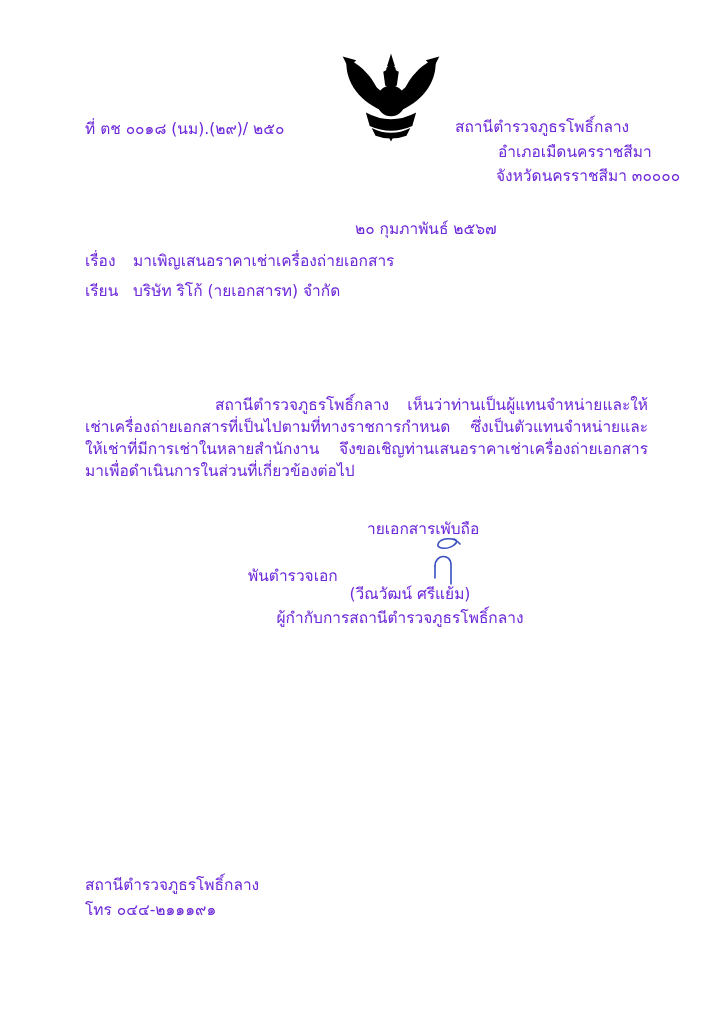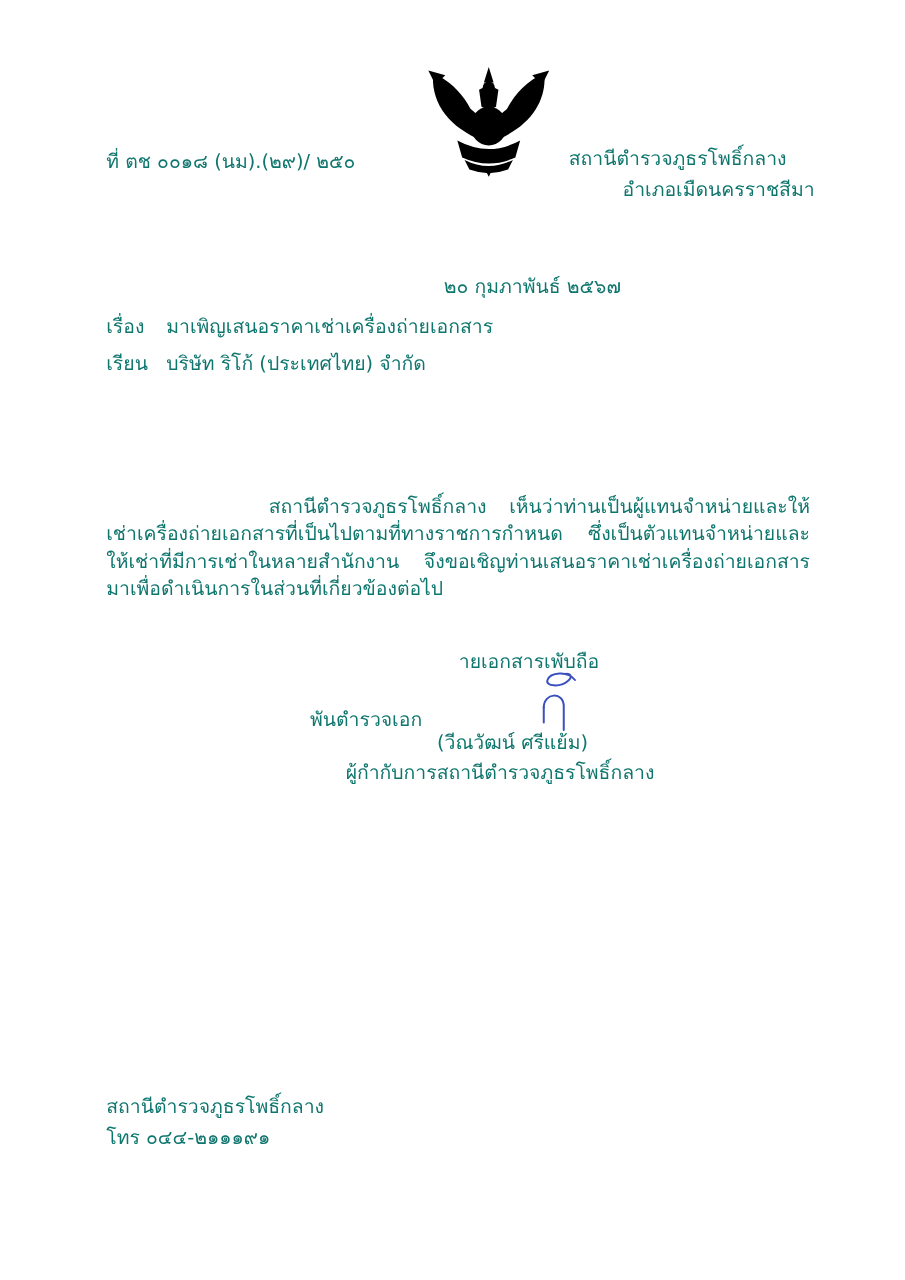--- a/index.html
+++ b/index.html
@@ -3,21 +3,21 @@
 <meta charset="utf-8">
 <style>
   * { margin:0; padding:0; box-sizing:border-box; }
   html,body { background:#888; }
   .page {
     position:relative;
     width:724px; height:1024px;
     margin:0 auto;
     background:#ffffff;
     font-family:"DejaVu Sans", sans-serif;
-    color:#0f766e;
+    color:#6d28d9;
     overflow:hidden;
   }
   .t { position:absolute; font-size:15.5px; line-height:22px; white-space:nowrap; }
   .emblem { position:absolute; left:333px; top:52px; width:116px; height:90px; }
   .ref { left:85px; top:118px; }
   .sender1 { left:455px; top:116px; }
   .sender2 { left:498px; top:141px; }
   .sender3 { left:496px; top:165px; }
   .date { left:355px; top:218px; }
   .label { left:85px; }
@@ -70,28 +70,29 @@
       <path d="M34 62 Q60 76 86 62 L82 76 Q60 86 38 76 Z"></path>
       <path d="M40 78 Q60 88 80 78 L76 86 Q60 92 44 86 Z"></path>
       <path d="M56 84 L60 92 L64 84 Z"></path>
     </g>
   </svg>
 
   <div class="t ref">ที่ ตช ๐๐๑๘ (นม).(๒๙)/ ๒๕๐</div>
 
   <div class="t sender1">สถานีตำรวจภูธรโพธิ์กลาง</div>
   <div class="t sender2">อำเภอเมืดนครราชสีมา</div>
+  <div class="t sender3">จังหวัดนครราชสีมา ๓๐๐๐๐</div>
 
   <div class="t date">๒๐  กุมภาพันธ์ ๒๕๖๗</div>
 
   <div class="t label subj-label">เรื่อง</div>
   <div class="t subj-val">มาเพิญเสนอราคาเช่าเครื่องถ่ายเอกสาร</div>
 
   <div class="t label to-label">เรียน</div>
-  <div class="t to-val">บริษัท ริโก้ (ประเทศไทย) จำกัด</div>
+  <div class="t to-val">บริษัท ริโก้ (ายเอกสารท) จำกัด</div>
 
   <div class="bodytext para2">สถานีตำรวจภูธรโพธิ์กลาง เห็นว่าท่านเป็นผู้แทนจำหน่ายและให้เช่าเครื่องถ่ายเอกสารที่เป็นไปตามที่ทางราชการกำหนด ซึ่งเป็นตัวแทนจำหน่ายและให้เช่าที่มีการเช่าในหลายสำนักงาน จึงขอเชิญท่านเสนอราคาเช่าเครื่องถ่ายเอกสาร มาเพื่อดำเนินการในส่วนที่เกี่ยวข้องต่อไป</div>
 
   <div class="t closing">ายเอกสารเพับถือ</div>
 
   <svg class="sig-svg" viewBox="0 0 42 54" aria-hidden="true">
     <g fill="none" stroke="#3a4fc0" stroke-width="1.6" stroke-linecap="round">
       <path d="M36 10 C30 2 16 4 14 10 C12 15 24 16 30 11 C34 8 33 5 29 5"></path>
       <path d="M11 32 C11 20 27 19 27 31 L27 50"></path>
       <path d="M11 32 L11 44"></path>

